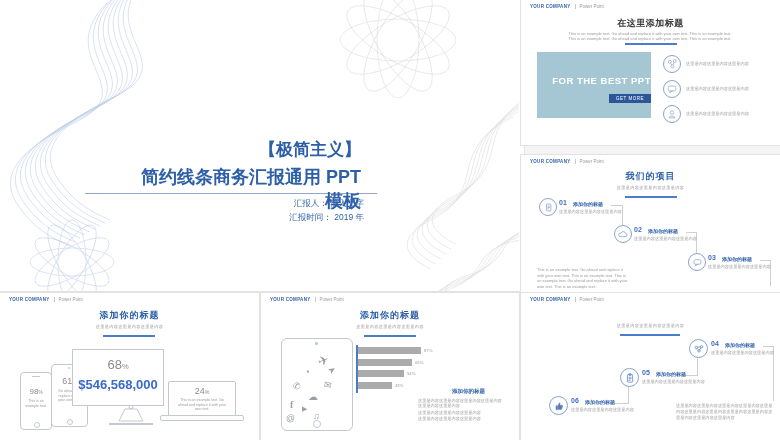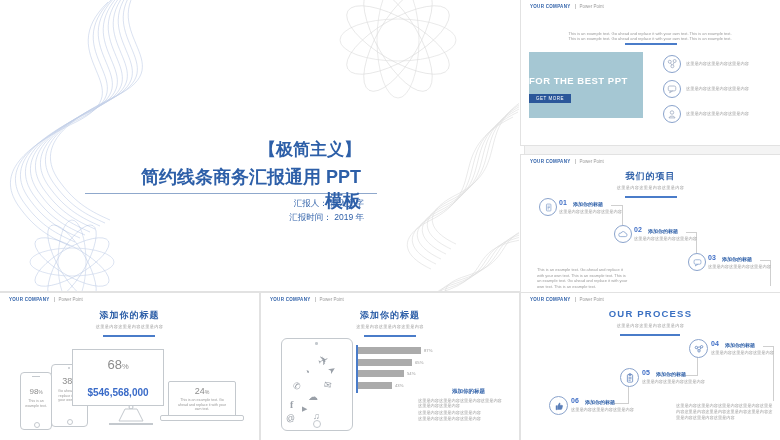--- a/index.html
+++ b/index.html
@@ -78,24 +78,25 @@
   <div class="abs" style="right:160px;top:197px;text-align:right;font-size:8.5px;color:#2d5fa8;line-height:13.5px;z-index:2">
     <div><span>汇报人：</span> <span>输入文字</span></div>
     <div><span>汇报时间：</span> <span>2019 年</span></div>
   </div>
 </div>
 
 <div class="slide" style="left:521px;top:0;width:259px;height:145px">
   <div class="shead">
     <span class="co">YOUR COMPANY</span><span class="pp">Power Point</span>
   </div>
+  <div class="stitle" style="top:17px;color:#3a3a3a;letter-spacing:.5px">在这里添加标题</div>
   <div class="abs gtext" style="left:44px;top:31px;width:170px;text-align:center;font-size:4px;line-height:5.2px">This is an example text. Go ahead and replace it with your own text. This is an example text. This is an example text. Go ahead and replace it with your own text. This is an example text.</div>
   <div class="uline" style="left:104px;top:43px;width:52px"></div>
 
-  <div class="abs" style="left:8px;top:52px;width:114px;height:66px;background:#a5c7d3;text-align:left">
+  <div class="abs" style="left:16px;top:52px;width:114px;height:66px;background:#a5c7d3;text-align:right">
     <div style="margin-top:23px;color:#fff;font-weight:bold;font-size:9.5px;letter-spacing:.5px">FOR THE BEST PPT</div>
     <div style="display:inline-block;margin-top:7px;background:#2b579a;color:#fff;font-size:4.5px;padding:2px 7px;letter-spacing:.5px">GET MORE</div>
   </div>
 
   <div class="circ" style="left:142px;top:55px;width:16px;height:16px">
     <svg width="12" height="12" viewBox="0 0 16 16" stroke="#98a6bd" fill="none" stroke-width="1">
       <circle cx="5" cy="5" r="2"></circle>
         <circle cx="11.5" cy="4" r="2"></circle>
         <circle cx="8.5" cy="11" r="2"></circle>
         <path d="M6 6.8l1.7 2.4M10.8 5.8L9.3 9.2"></path>
@@ -170,28 +171,28 @@
 <div class="slide" style="left:0;top:293px;width:259px;height:147px">
   <div class="shead">
     <span class="co">YOUR COMPANY</span><span class="pp">Power Point</span>
   </div>
   <div class="stitle" style="top:16px">添加你的标题</div>
   <div class="ssub" style="top:31px">这里是内容这里是内容这里是内容</div>
   <div class="uline" style="left:103px;top:42px;width:52px"></div>
 
   <div class="dev" style="left:51px;top:71px;width:35px;height:61px;border-radius:4px">
     <div class="abs" style="left:16px;top:2px;width:2px;height:2px;border-radius:50%;background:#c4c9ce"></div>
-    <div class="devnum" style="margin-top:11px;font-size:9px"><span>38</span><span class="pct">%</span></div>
+    <div class="devnum" style="margin-top:11px;font-size:9px"><span>61</span><span class="pct">%</span></div>
     <div class="gtext" style="margin:3px 4px 0;font-size:3.6px;text-align:center;line-height:4.6px">Go ahead and replace it with your own text.</div>
     <div class="abs" style="left:14.5px;bottom:1.5px;width:4px;height:4px;border:0.5px solid #c4c9ce;border-radius:50%"></div>
   </div>
 
   <div class="dev" style="left:72px;top:56px;width:90px;height:55px;border-width:1.5px;z-index:2">
     <div class="devnum" style="margin-top:7px;font-size:13px"><span>68</span><span class="pct">%</span></div>
-    <div style="margin-top:15px;text-align:center;font-size:10px;font-weight:bold;color:#3a6bc8">$546,568,000</div>
+    <div style="margin-top:5px;text-align:center;font-size:13px;font-weight:bold;color:#3a6bc8">$546,568,000</div>
   </div>
   <svg class="abs" width="60" height="22" viewBox="0 0 60 22" style="left:101px;top:112px;z-index:1">
     <circle cx="30" cy="2" r="2" fill="#fff" stroke="#b9bfc6" stroke-width="1"></circle>
     <path d="M24 4 L36 4 L42 16 L18 16 Z" fill="#fff" stroke="#c4c9ce" stroke-width="1"></path>
     <line x1="8" y1="19" x2="52" y2="19" stroke="#c4c9ce" stroke-width="2"></line>
   </svg>
 
   <div class="dev" style="left:20px;top:79px;width:30px;height:56px;border-radius:4px;z-index:3">
     <div class="abs" style="left:11px;top:3px;width:8px;height:1px;background:#c4c9ce"></div>
     <div class="devnum" style="margin-top:14px;font-size:8px"><span>98</span><span class="pct">%</span></div>
@@ -242,21 +243,20 @@
   <span class="abs" style="left:191px;top:95px;font-size:5.5px;font-weight:bold;color:#2d5fa8">添加你的标题</span>
   <div class="abs gtext" style="left:157px;top:105px;width:86px;line-height:5.4px">这里是内容这里是内容这里是内容这里是内容这里是内容这里是内容</div>
   <div class="abs gtext" style="left:157px;top:117px;width:86px">这里是内容这里是内容这里是内容</div>
   <div class="abs gtext" style="left:157px;top:123px;width:86px">这里是内容这里是内容这里是内容</div>
 </div>
 
 <div class="slide" style="left:521px;top:293px;width:259px;height:147px">
   <div class="shead">
     <span class="co">YOUR COMPANY</span><span class="pp">Power Point</span>
   </div>
-  <div class="stitle" style="top:15px;font-size:9.5px;color:#3a70c2;letter-spacing:1.2px">OUR PROCESS</div>
   <div class="ssub" style="top:30px">这里是内容这里是内容这里是内容</div>
   <div class="uline" style="left:99px;top:41px;width:60px"></div>
 
   <div class="conn" style="left:242px;top:53px;width:11px;height:1px"></div>
   <div class="conn" style="left:252px;top:53px;width:1px;height:55px"></div>
   <div class="conn" style="left:176px;top:63px;width:1px;height:20px"></div>
   <div class="conn" style="left:162px;top:82px;width:15px;height:1px"></div>
   <div class="conn" style="left:107px;top:91px;width:1px;height:20px"></div>
   <div class="conn" style="left:93px;top:110px;width:15px;height:1px"></div>
 

